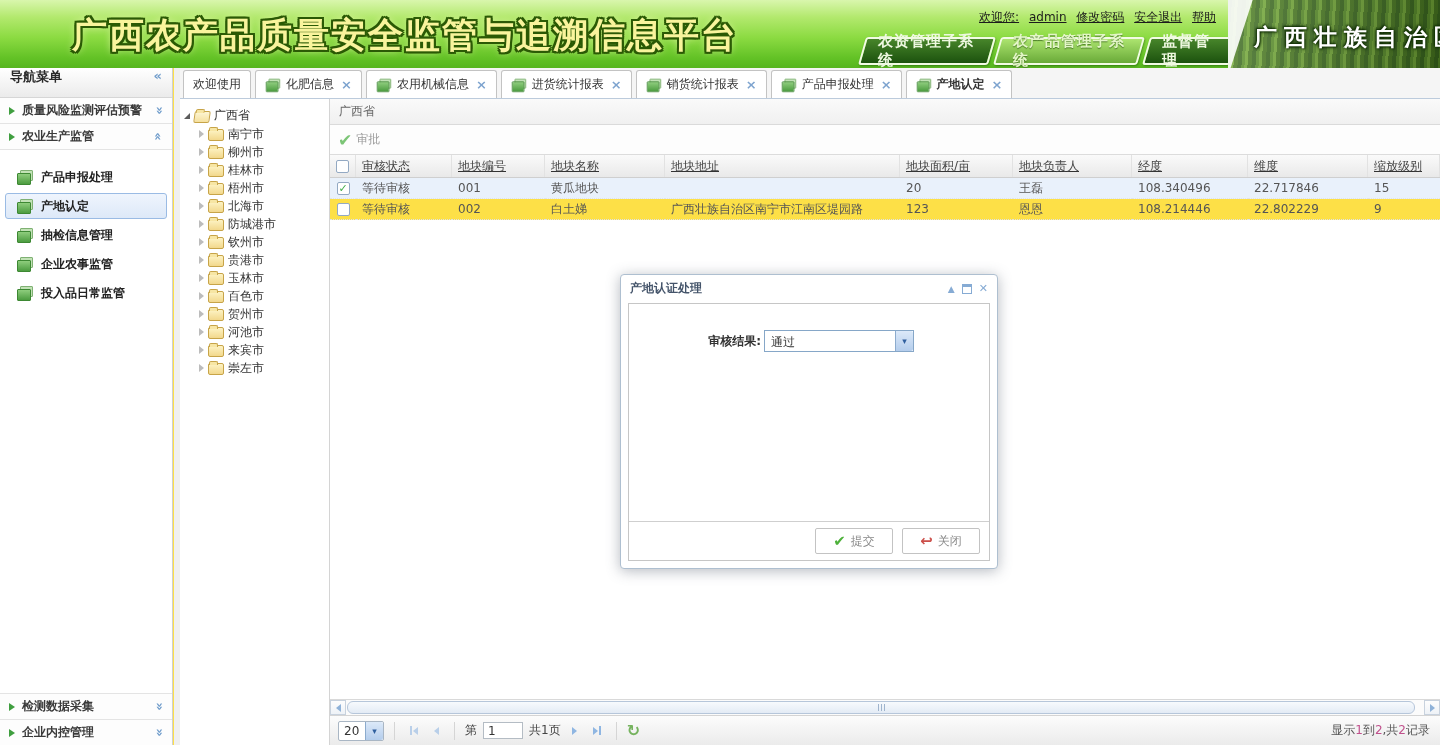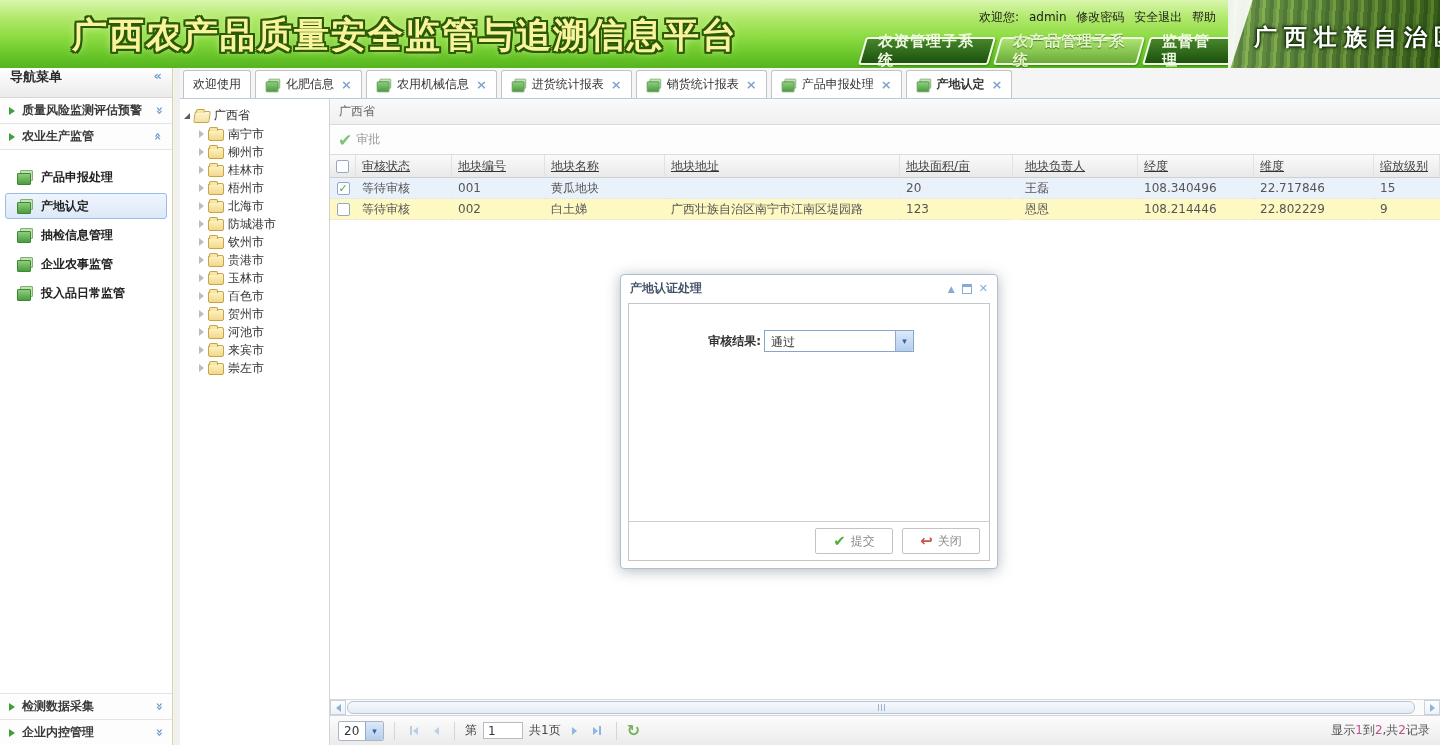--- a/index.html
+++ b/index.html
@@ -1,28 +1,28 @@
 <!DOCTYPE html>
 <html><head>
 <meta charset="utf-8">
 <style>
   * { margin:0; padding:0; box-sizing:border-box; }
   html,body { width:1440px; height:745px; overflow:hidden; }
   body { font-family:"DejaVu Sans","Liberation Sans",sans-serif; font-size:12px; color:#333; background:#fff; }
-  .app { position:relative; width:1440px; height:745px; background:#fef9c3; }
+  .app { position:relative; width:1440px; height:745px; background:#fde047; }
 
   
   .hdr { position:absolute; left:0; top:0; width:1440px; height:68px;
          background:linear-gradient(180deg,#d9f6ad 0%,#b3e96e 25%,#8cdb42 55%,#63c226 85%,#56b51e 100%); overflow:hidden; }
   .hdr-title { position:absolute; left:72px; top:12px; font-size:35px; font-weight:bold; letter-spacing:2px; color:#f9f49c;
          text-shadow:-2px 0 #2b5a05, 2px 0 #2b5a05, 0 -2px #2b5a05, 0 2px #2b5a05,
                      -2px -2px #2b5a05, 2px 2px #2b5a05, -2px 2px #2b5a05, 2px -2px #2b5a05, 0 0 9px rgba(255,255,200,.9); }
   .hdr-right { position:absolute; left:862px; top:0; width:372px; height:68px; }
   .welcome { position:absolute; right:18px; top:9px; white-space:nowrap; color:#1c1c1c; }
-  .welcome span { margin-left:6px; }
+  .welcome span { margin-left:6px;text-decoration:underline; }
   .sys-tabs { position:absolute; left:0; bottom:3px; display:flex; gap:5px; }
   .sys-tab { height:28px; transform:skewX(-16deg); border:2px solid #f2fbe4; border-radius:3px;
              background:linear-gradient(180deg,#47852a 0%,#1c520e 100%); display:flex; align-items:center; padding:0 14px;
              box-shadow:1px 1px 2px rgba(0,40,0,.4); }
   .sys-tab .t { transform:skewX(16deg); color:#f2faе8; color:#eef8e0; font-weight:bold; font-size:15px; letter-spacing:1px; }
   .sys-tab.lite { background:linear-gradient(180deg,#ace46f 0%,#69aa38 100%); }
   .sys-tab.lite .t { color:#e4f6c8; text-shadow:0 1px 1px #4a7d26; }
   .wheat { position:absolute; right:0; top:0; width:212px; height:68px; overflow:hidden;
            background:linear-gradient(100deg,rgba(255,255,255,.18),rgba(0,0,0,.28)),
              repeating-linear-gradient(94deg,#3c6c1e 0 4px,#5a9129 4px 7px,#73aa36 7px 10px,#4a7c20 10px 14px),
@@ -83,21 +83,21 @@
   .panel-title { height:26px; background:linear-gradient(#fafafa,#f0f0f0); border-bottom:1px solid #dadada;
                  display:flex; align-items:center; padding-left:9px; color:#666; }
   .gtoolbar { height:30px; border-bottom:1px solid #dcdcdc; background:#fdfdfd; display:flex; align-items:center; padding-left:8px; }
   .btn-approve { display:flex; align-items:center; gap:4px; color:#9b9b9b; cursor:pointer; }
   .btn-approve .ck { color:#7cc576; font-size:17px; font-weight:bold; }
 
   .grow { display:flex; align-items:stretch; }
   .gcell { padding:0 6px; line-height:21px; height:21px; white-space:nowrap; overflow:hidden; }
   .c0 { width:26px; flex:none; display:flex; align-items:center; justify-content:center; padding:0; }
   .c1 { width:96px; flex:none; } .c2 { width:93px; flex:none; } .c3 { width:120px; flex:none; }
-  .c4 { width:235px; flex:none; } .c5 { width:113px; flex:none; } .c6 { width:119px; flex:none;margin-left:6px; }
+  .c4 { width:235px; flex:none; } .c5 { width:113px; flex:none; } .c6 { width:119px; flex:none; }
   .c7 { width:116px; flex:none; } .c8 { width:120px; flex:none; } .c9 { flex:1; }
   .ghead { background:linear-gradient(#fafafa,#e9e9e9); border-bottom:1px solid #cfcfcf;text-decoration:underline; }
   .ghead .gcell { height:22px; line-height:22px; color:#444; border-right:1px solid #e2e2e2; }
   .gdrow .gcell { border-bottom:1px dotted #dfe3e9; color:#555; }
   .gdrow.sel { background:#e9f1fb; }
   .cbx { width:13px; height:13px; border:1px solid #93a9c3; background:#fff; border-radius:2px;
          display:flex; align-items:center; justify-content:center; font-size:11px; color:#3fae49; font-weight:bold; cursor:pointer; }
   .status { color:#3a50c0; }
   .num { color:#93869f; }
   .gbody { flex:1; background:#fff; }

